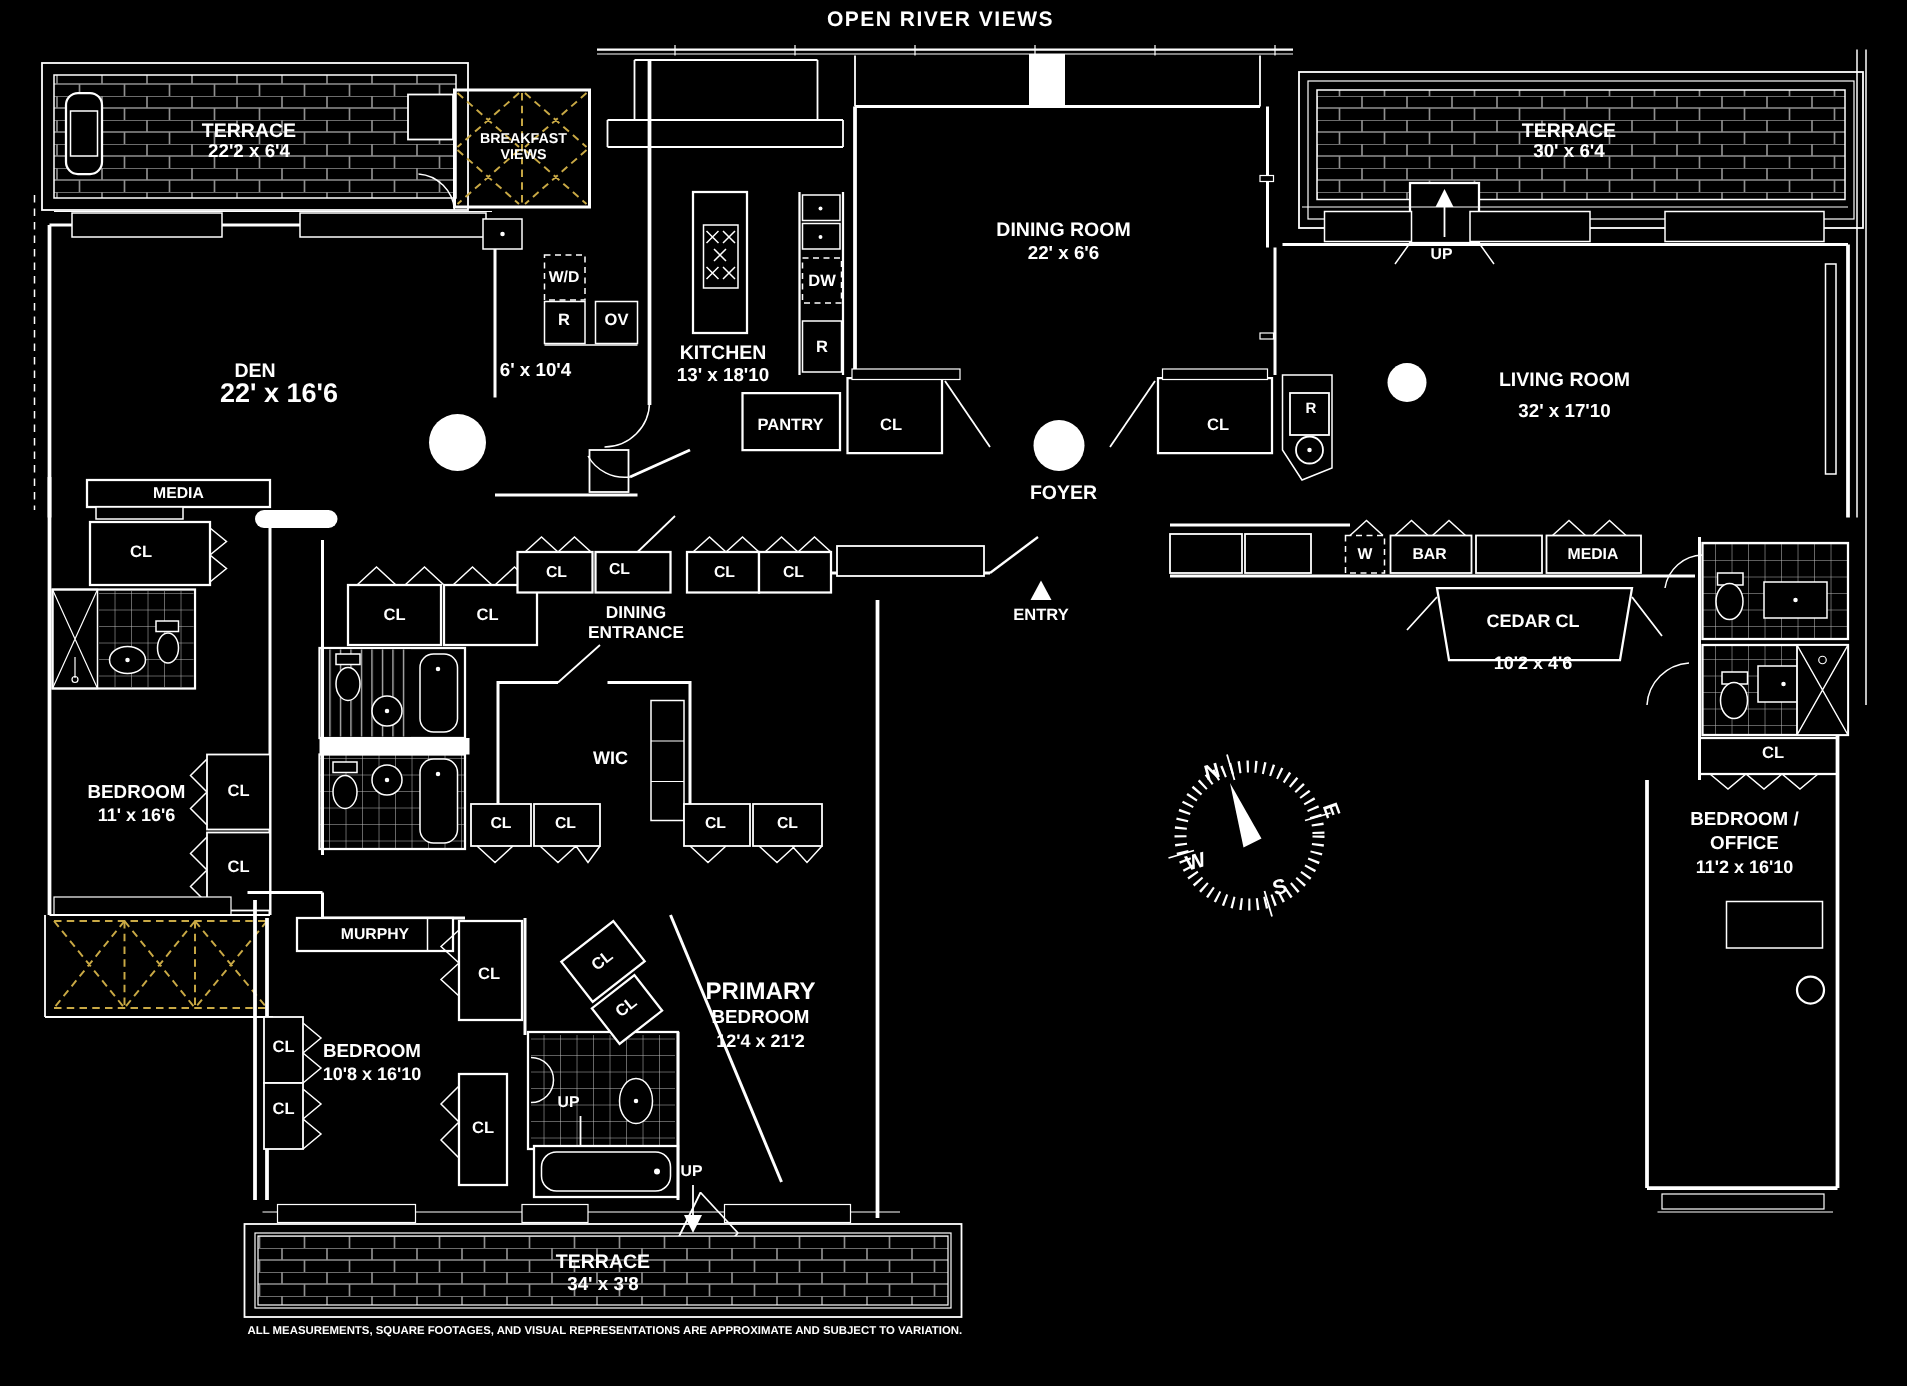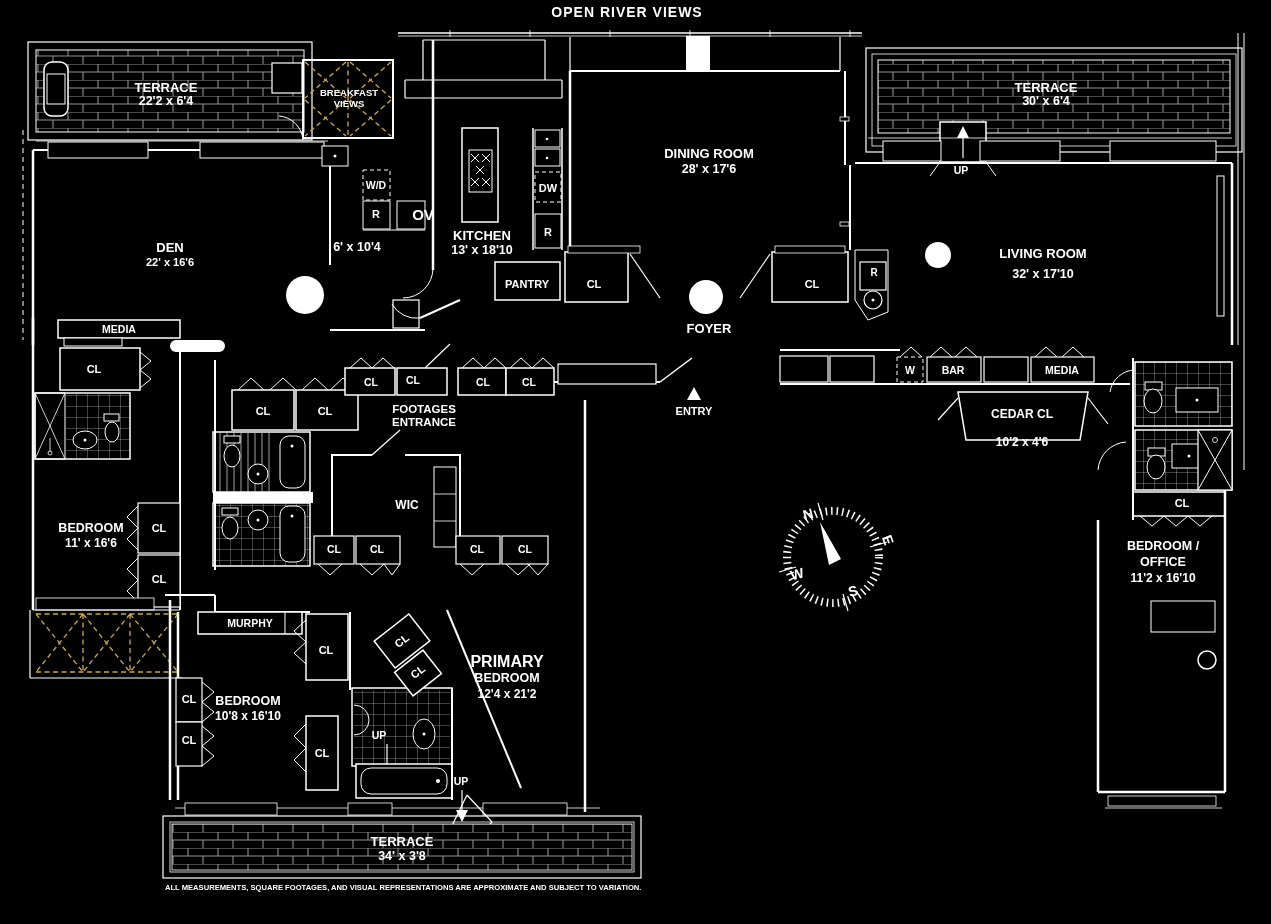--- a/index.html
+++ b/index.html
@@ -368,36 +368,36 @@
 <div class="lbl" style="left:166px;top:87px;font-size:13px">TERRACE</div>
 <div class="lbl" style="left:166px;top:101px;font-size:12.5px">22'2 x 6'4</div>
 
 <div class="lbl" style="left:349px;top:93px;font-size:9.5px">BREAKFAST</div>
 <div class="lbl" style="left:349px;top:104px;font-size:9.5px">VIEWS</div>
 
 <div class="lbl" style="left:1046px;top:87px;font-size:13px">TERRACE</div>
 <div class="lbl" style="left:1046px;top:101px;font-size:12.5px">30' x 6'4</div>
 
 <div class="lbl" style="left:170px;top:247px;font-size:13px">DEN</div>
-<div class="lbl" style="left:170px;top:262px;font-size:11px">22' x 16'6</div>
+<div class="lbl" style="left:186px;top:262px;font-size:18px">22' x 16'6</div>
 
 <div class="lbl" style="left:357px;top:247px;font-size:12.5px">6' x 10'4</div>
 
 <div class="lbl" style="left:482px;top:235px;font-size:13px">KITCHEN</div>
 <div class="lbl" style="left:482px;top:250px;font-size:12.5px">13' x 18'10</div>
 
 <div class="lbl" style="left:709px;top:153px;font-size:13px">DINING ROOM</div>
-<div class="lbl" style="left:709px;top:169px;font-size:12.5px">28' x 17'6</div>
+<div class="lbl" style="left:709px;top:169px;font-size:12.5px">22' x 6'6</div>
 
 <div class="lbl" style="left:1043px;top:253px;font-size:13px">LIVING ROOM</div>
 <div class="lbl" style="left:1043px;top:274px;font-size:12.5px">32' x 17'10</div>
 
 <div class="lbl" style="left:709px;top:328px;font-size:13px">FOYER</div>
 
-<div class="lbl" style="left:424px;top:410px;font-size:11.5px">FOOTAGES</div>
+<div class="lbl" style="left:424px;top:410px;font-size:11.5px">DINING</div>
 <div class="lbl" style="left:424px;top:423px;font-size:11.5px">ENTRANCE</div>
 
 <div class="lbl" style="left:694px;top:411px;font-size:11px">ENTRY</div>
 
 <div class="lbl" style="left:1022px;top:414px;font-size:12px">CEDAR CL</div>
 <div class="lbl" style="left:1022px;top:442px;font-size:12px">10'2 x 4'6</div>
 
 <div class="lbl" style="left:91px;top:528px;font-size:12.5px">BEDROOM</div>
 <div class="lbl" style="left:91px;top:543px;font-size:12px">11' x 16'6</div>
 
@@ -413,21 +413,21 @@
 
 <div class="lbl" style="left:1163px;top:546px;font-size:12.5px">BEDROOM /</div>
 <div class="lbl" style="left:1163px;top:562px;font-size:12.5px">OFFICE</div>
 <div class="lbl" style="left:1163px;top:578px;font-size:12px">11'2 x 16'10</div>
 
 <div class="lbl" style="left:402px;top:841px;font-size:13px">TERRACE</div>
 <div class="lbl" style="left:402px;top:856px;font-size:12.5px">34' x 3'8</div>
 
 <div class="lbl" style="left:376px;top:185px;font-size:10.5px">W/D</div>
 <div class="lbl" style="left:376px;top:214px;font-size:11px">R</div>
-<div class="lbl" style="left:423px;top:214px;font-size:15px">OV</div>
+<div class="lbl" style="left:411px;top:214px;font-size:11px">OV</div>
 <div class="lbl" style="left:548px;top:188px;font-size:11px">DW</div>
 <div class="lbl" style="left:548px;top:232px;font-size:11px">R</div>
 <div class="lbl" style="left:527px;top:284px;font-size:11px">PANTRY</div>
 <div class="lbl" style="left:594px;top:284px;font-size:11px">CL</div>
 <div class="lbl" style="left:812px;top:284px;font-size:11px">CL</div>
 <div class="lbl" style="left:874px;top:273px;font-size:10px">R</div>
 <div class="lbl" style="left:910px;top:370px;font-size:10.5px">W</div>
 <div class="lbl" style="left:953px;top:370px;font-size:10.5px">BAR</div>
 <div class="lbl" style="left:1062px;top:370px;font-size:10.5px">MEDIA</div>
 <div class="lbl" style="left:119px;top:329px;font-size:10.5px">MEDIA</div>

